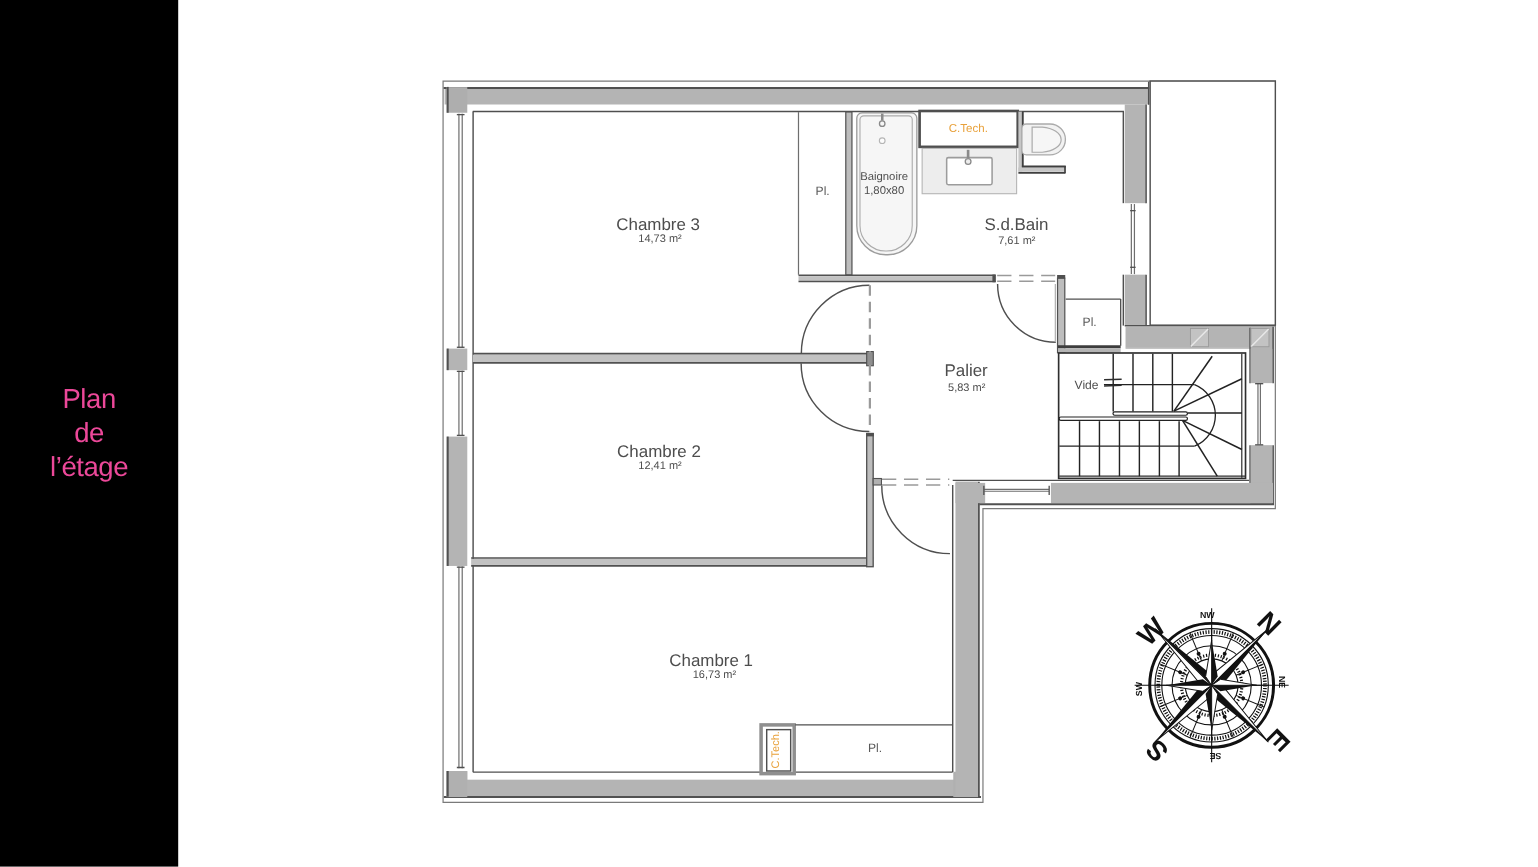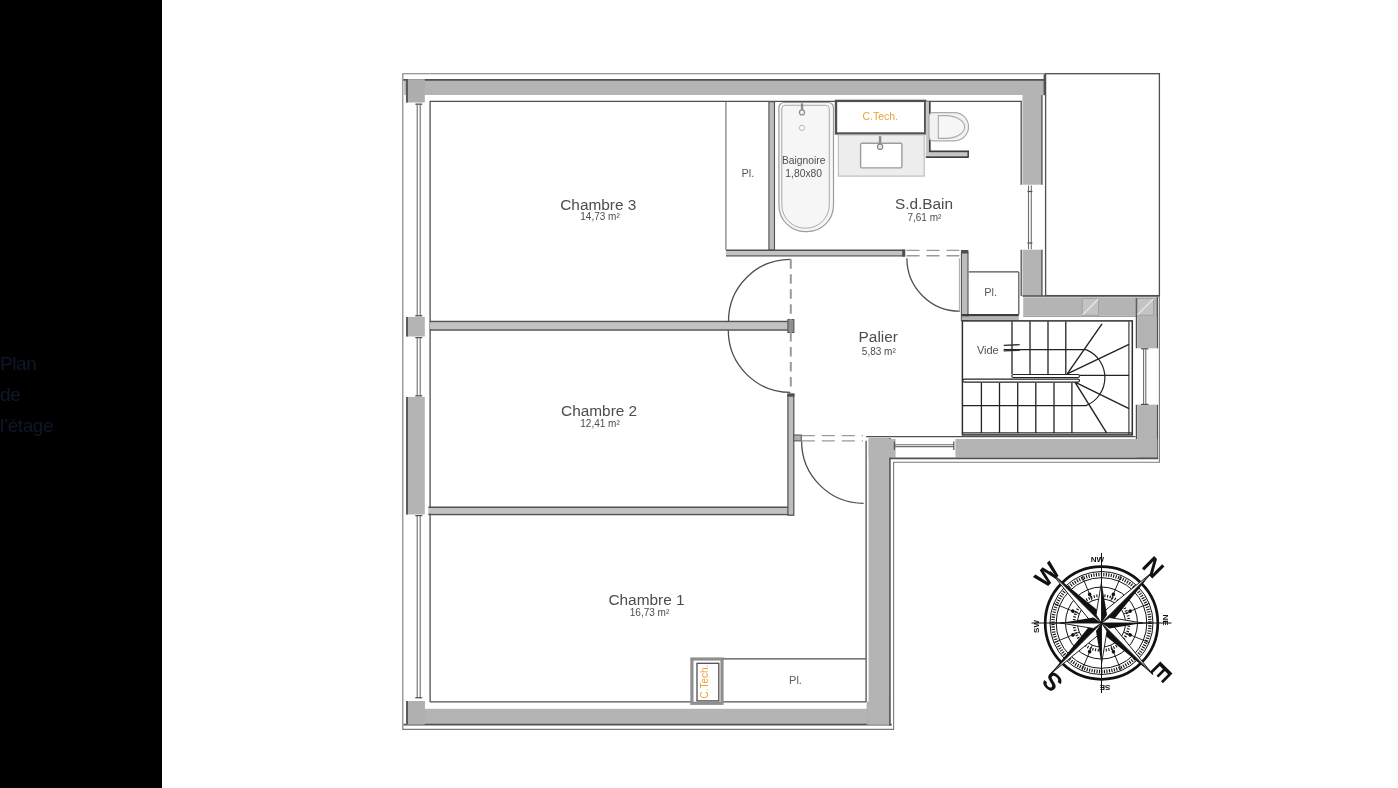--- a/index.html
+++ b/index.html
@@ -1,19 +1,19 @@
 <!DOCTYPE html>
 <html><head>
 <meta charset="utf-8">
 <style>
 html,body{margin:0;padding:0;background:#fff;width:1398px;height:788px;overflow:hidden;}
 body{font-family:"Liberation Sans",sans-serif;}
 #stage{position:relative;width:1398px;height:788px;background:#fff;}
 #sidebar{position:absolute;left:0;top:0;width:162px;height:788px;background:#000;}
-#sidebartext{position:absolute;left:0;top:348px;width:162px;color:#0f172a;font-size:19px;line-height:31px;letter-spacing:-0.4px;}
+#sidebartext{position:absolute;left:0;top:348px;width:162px;color:#ec4899;font-size:25px;text-align:center;line-height:31px;letter-spacing:-0.4px;}
 svg{position:absolute;left:0;top:0;}
 text{font-family:"Liberation Sans",sans-serif;}
 .lbl{fill:#4d4d4d;font-size:15.4px;}
 .area{fill:#4d4d4d;font-size:10px;}
 .small{fill:#5a5a5a;font-size:11px;}
 </style>
 </head>
 <body>
 <div id="stage">
 

